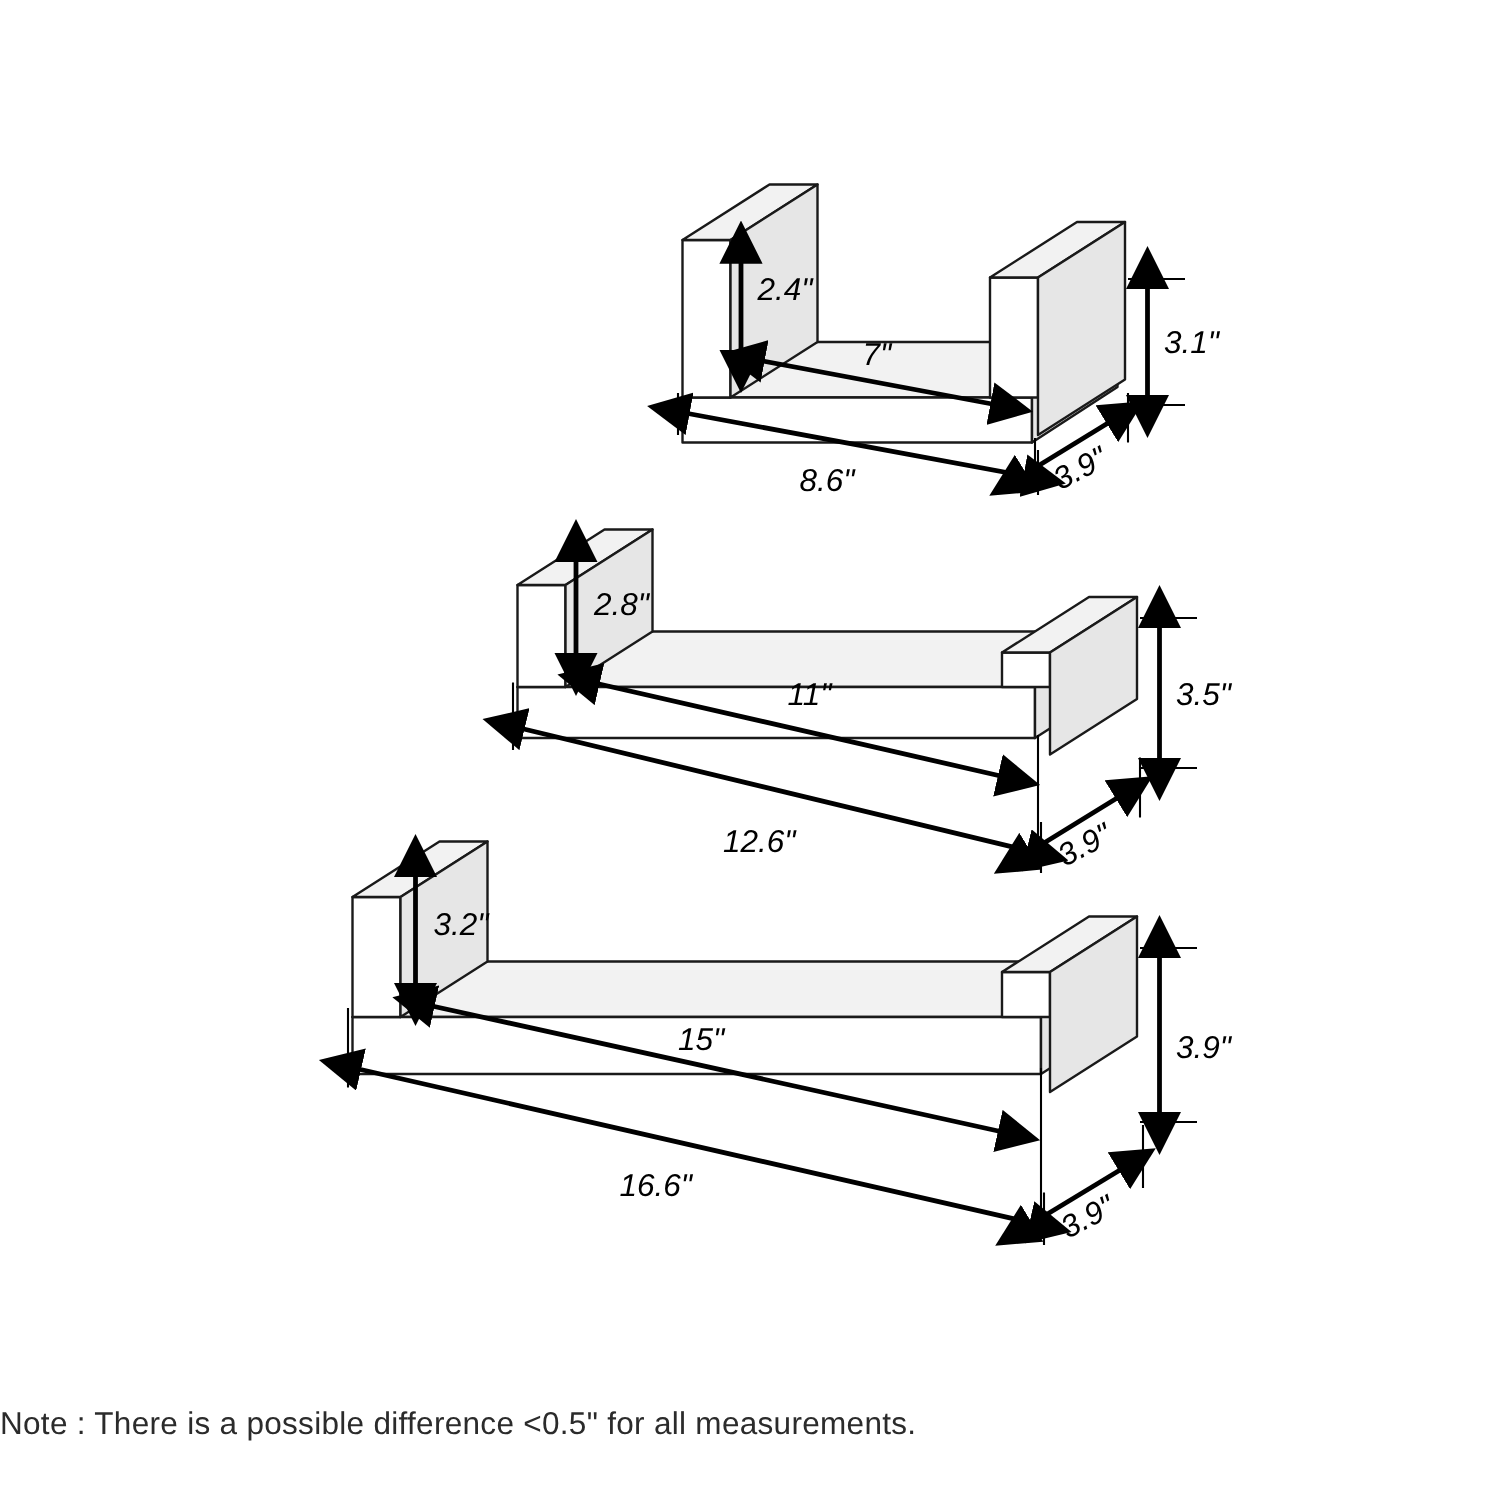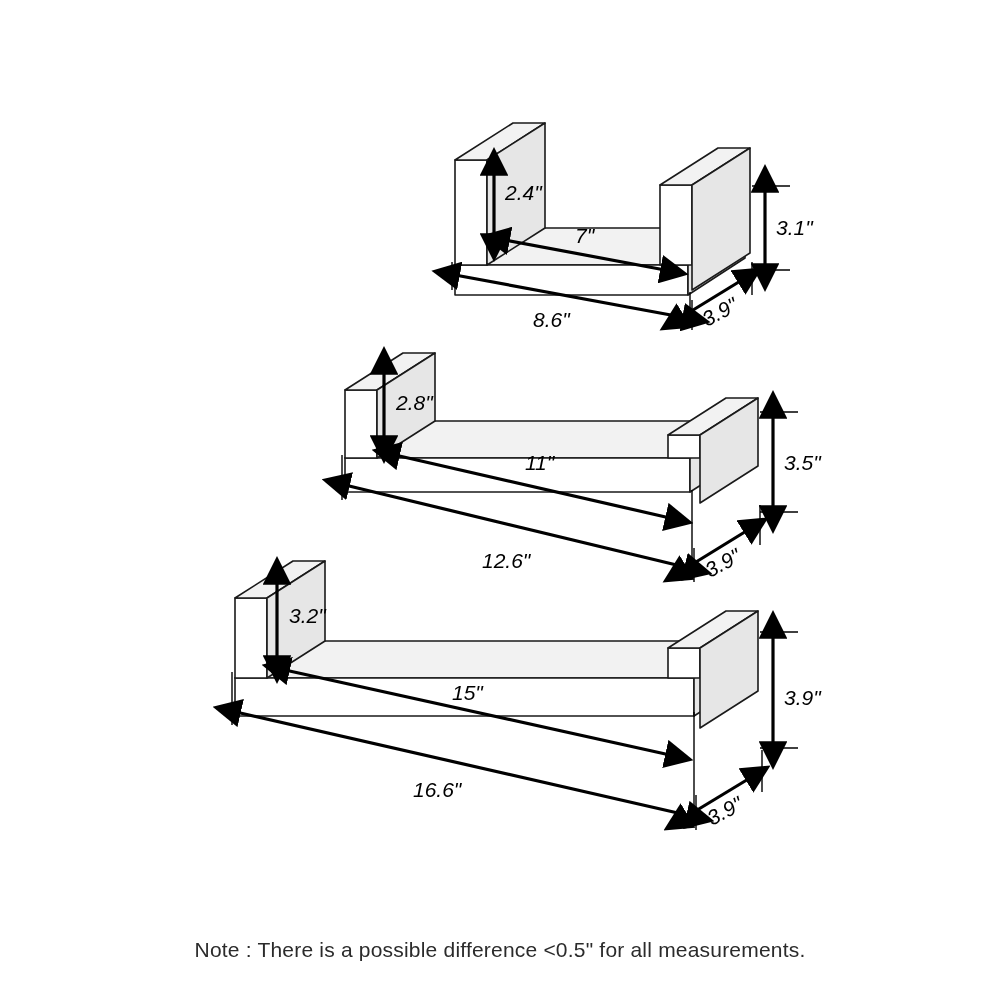--- a/index.html
+++ b/index.html
@@ -59,21 +59,20 @@
     font-family: "Liberation Sans", sans-serif;
     font-size: 21px;
     fill: #000000;
     font-style: italic;
   }
   .note-text {
     position: absolute;
     left: 0;
     top: 938px;
     width: 1000px;
-    text-align: center;
     font-family: "Liberation Sans", sans-serif;
     font-size: 21px;
     color: #2b2b2b;
     letter-spacing: 0.2px;
   }
 </style>
 </head>
 <body>
 
 <div id="diagram-root">

